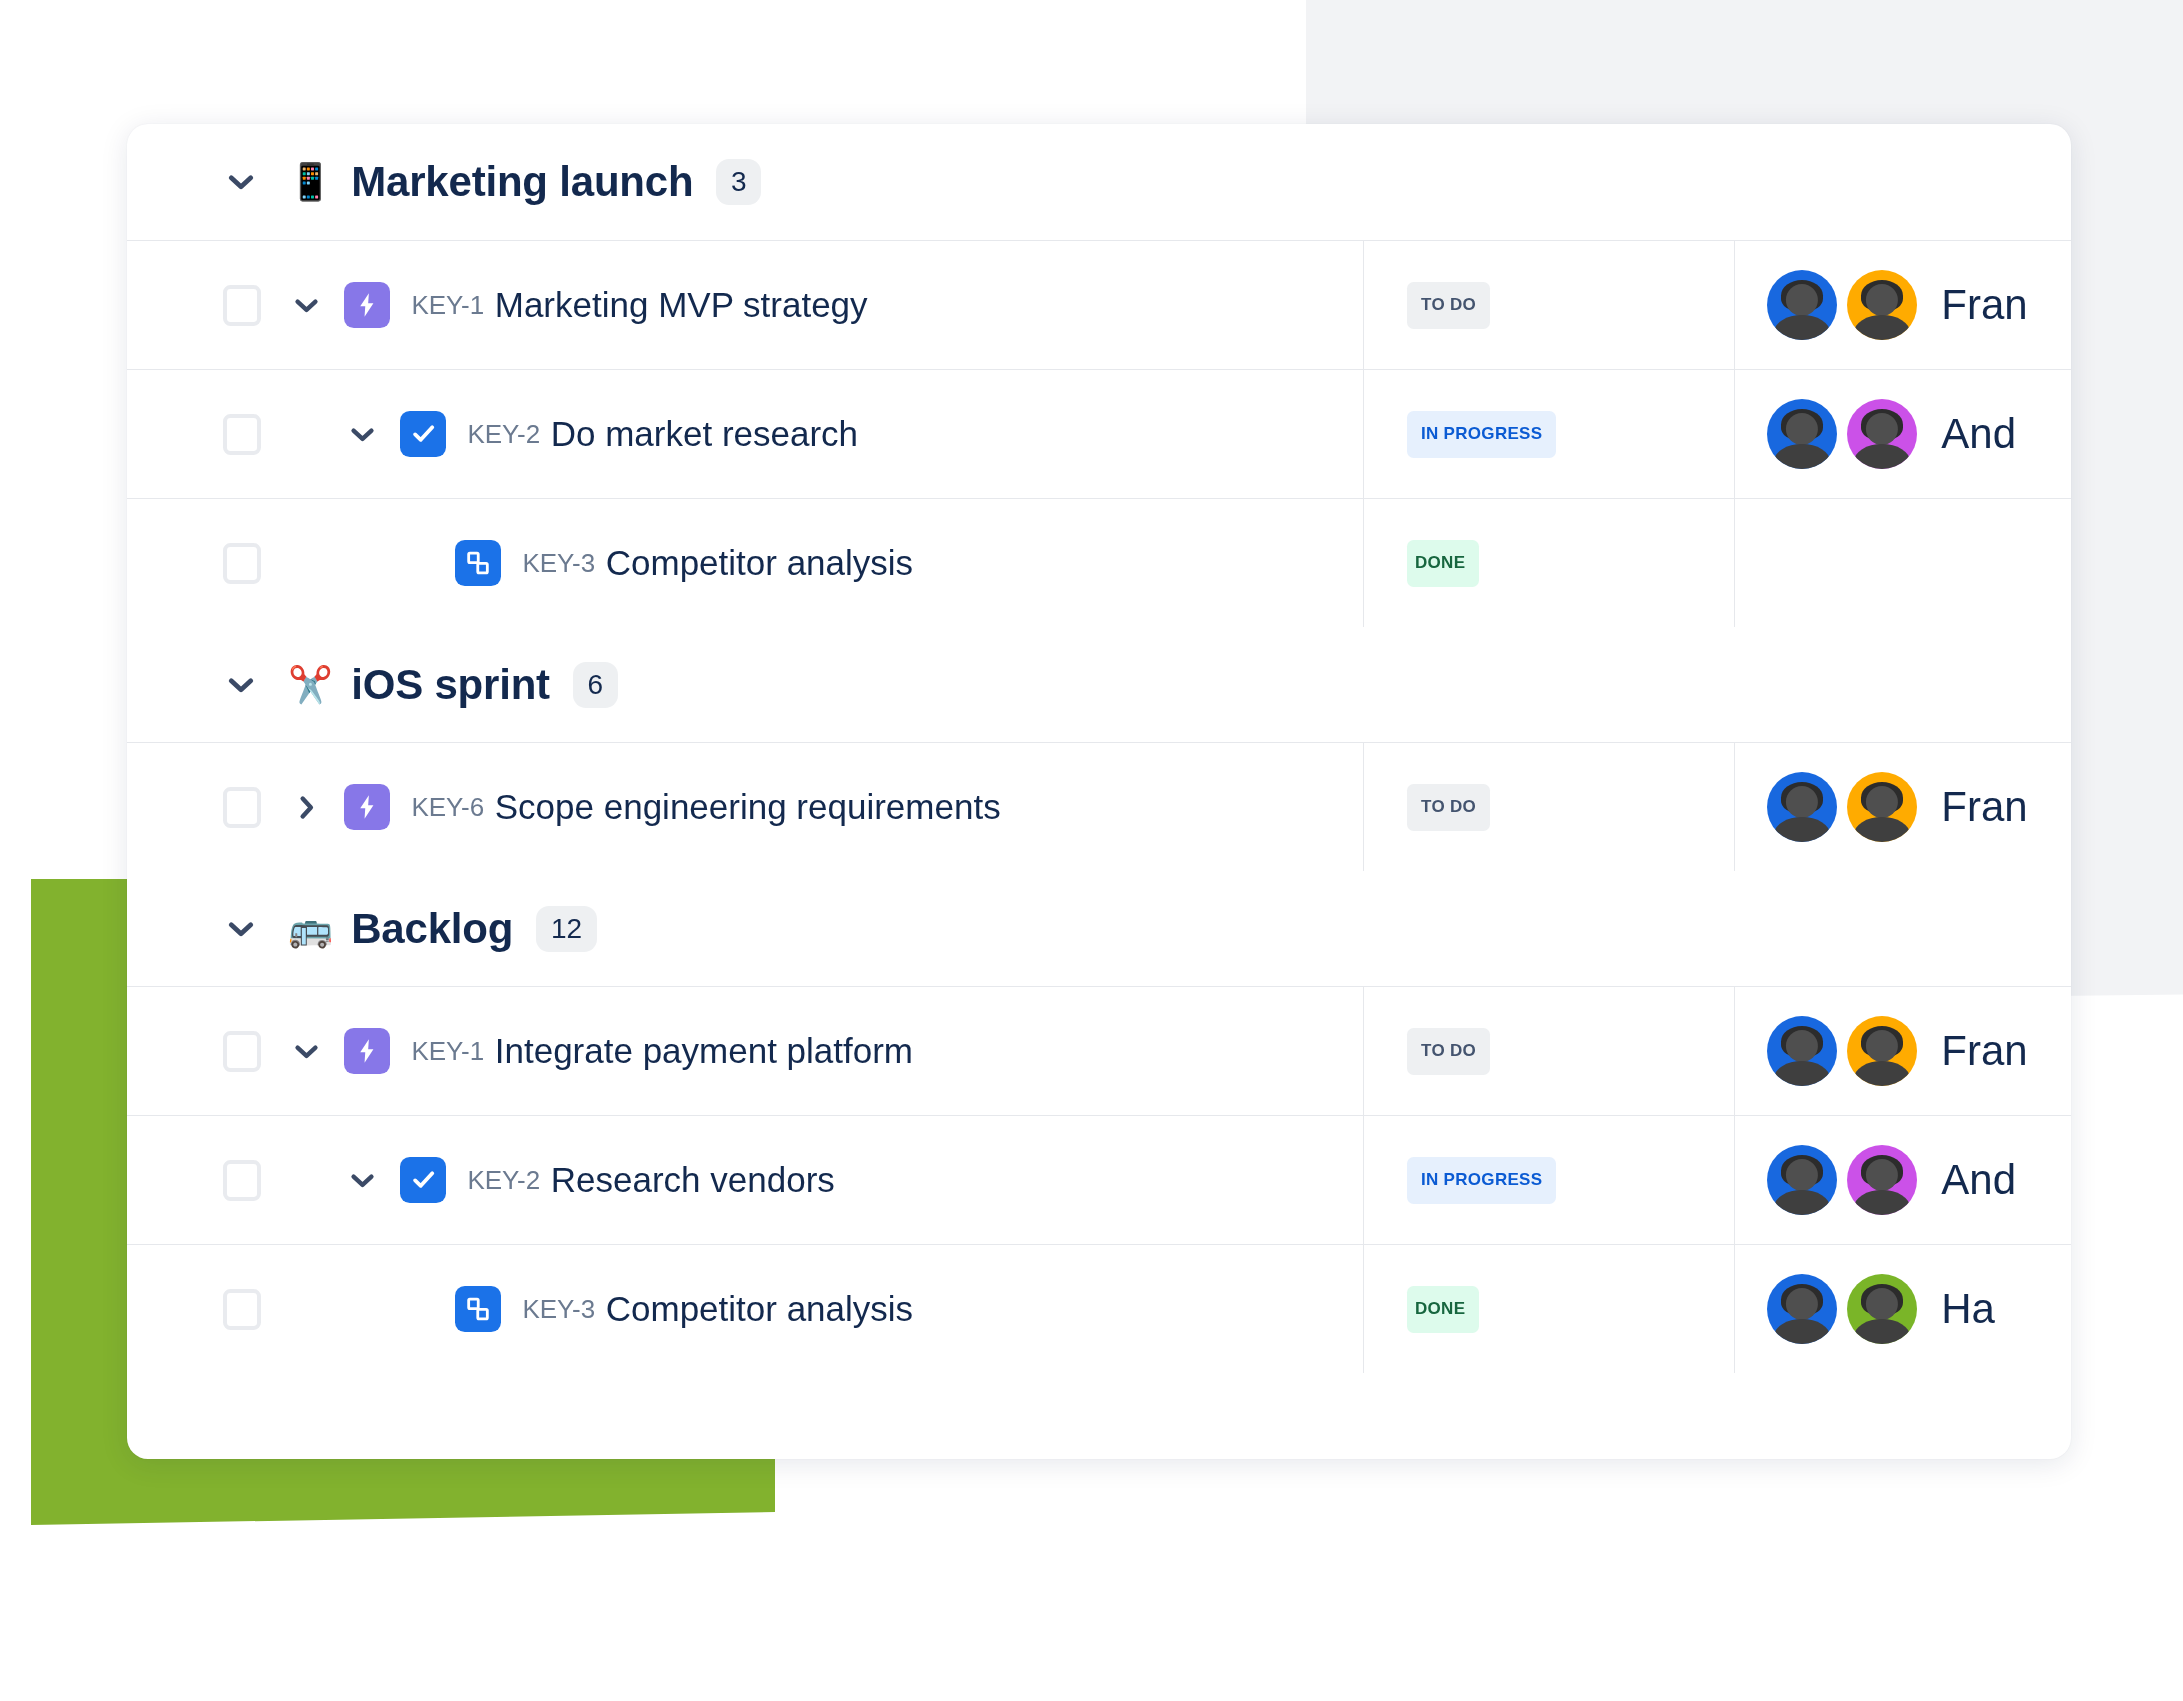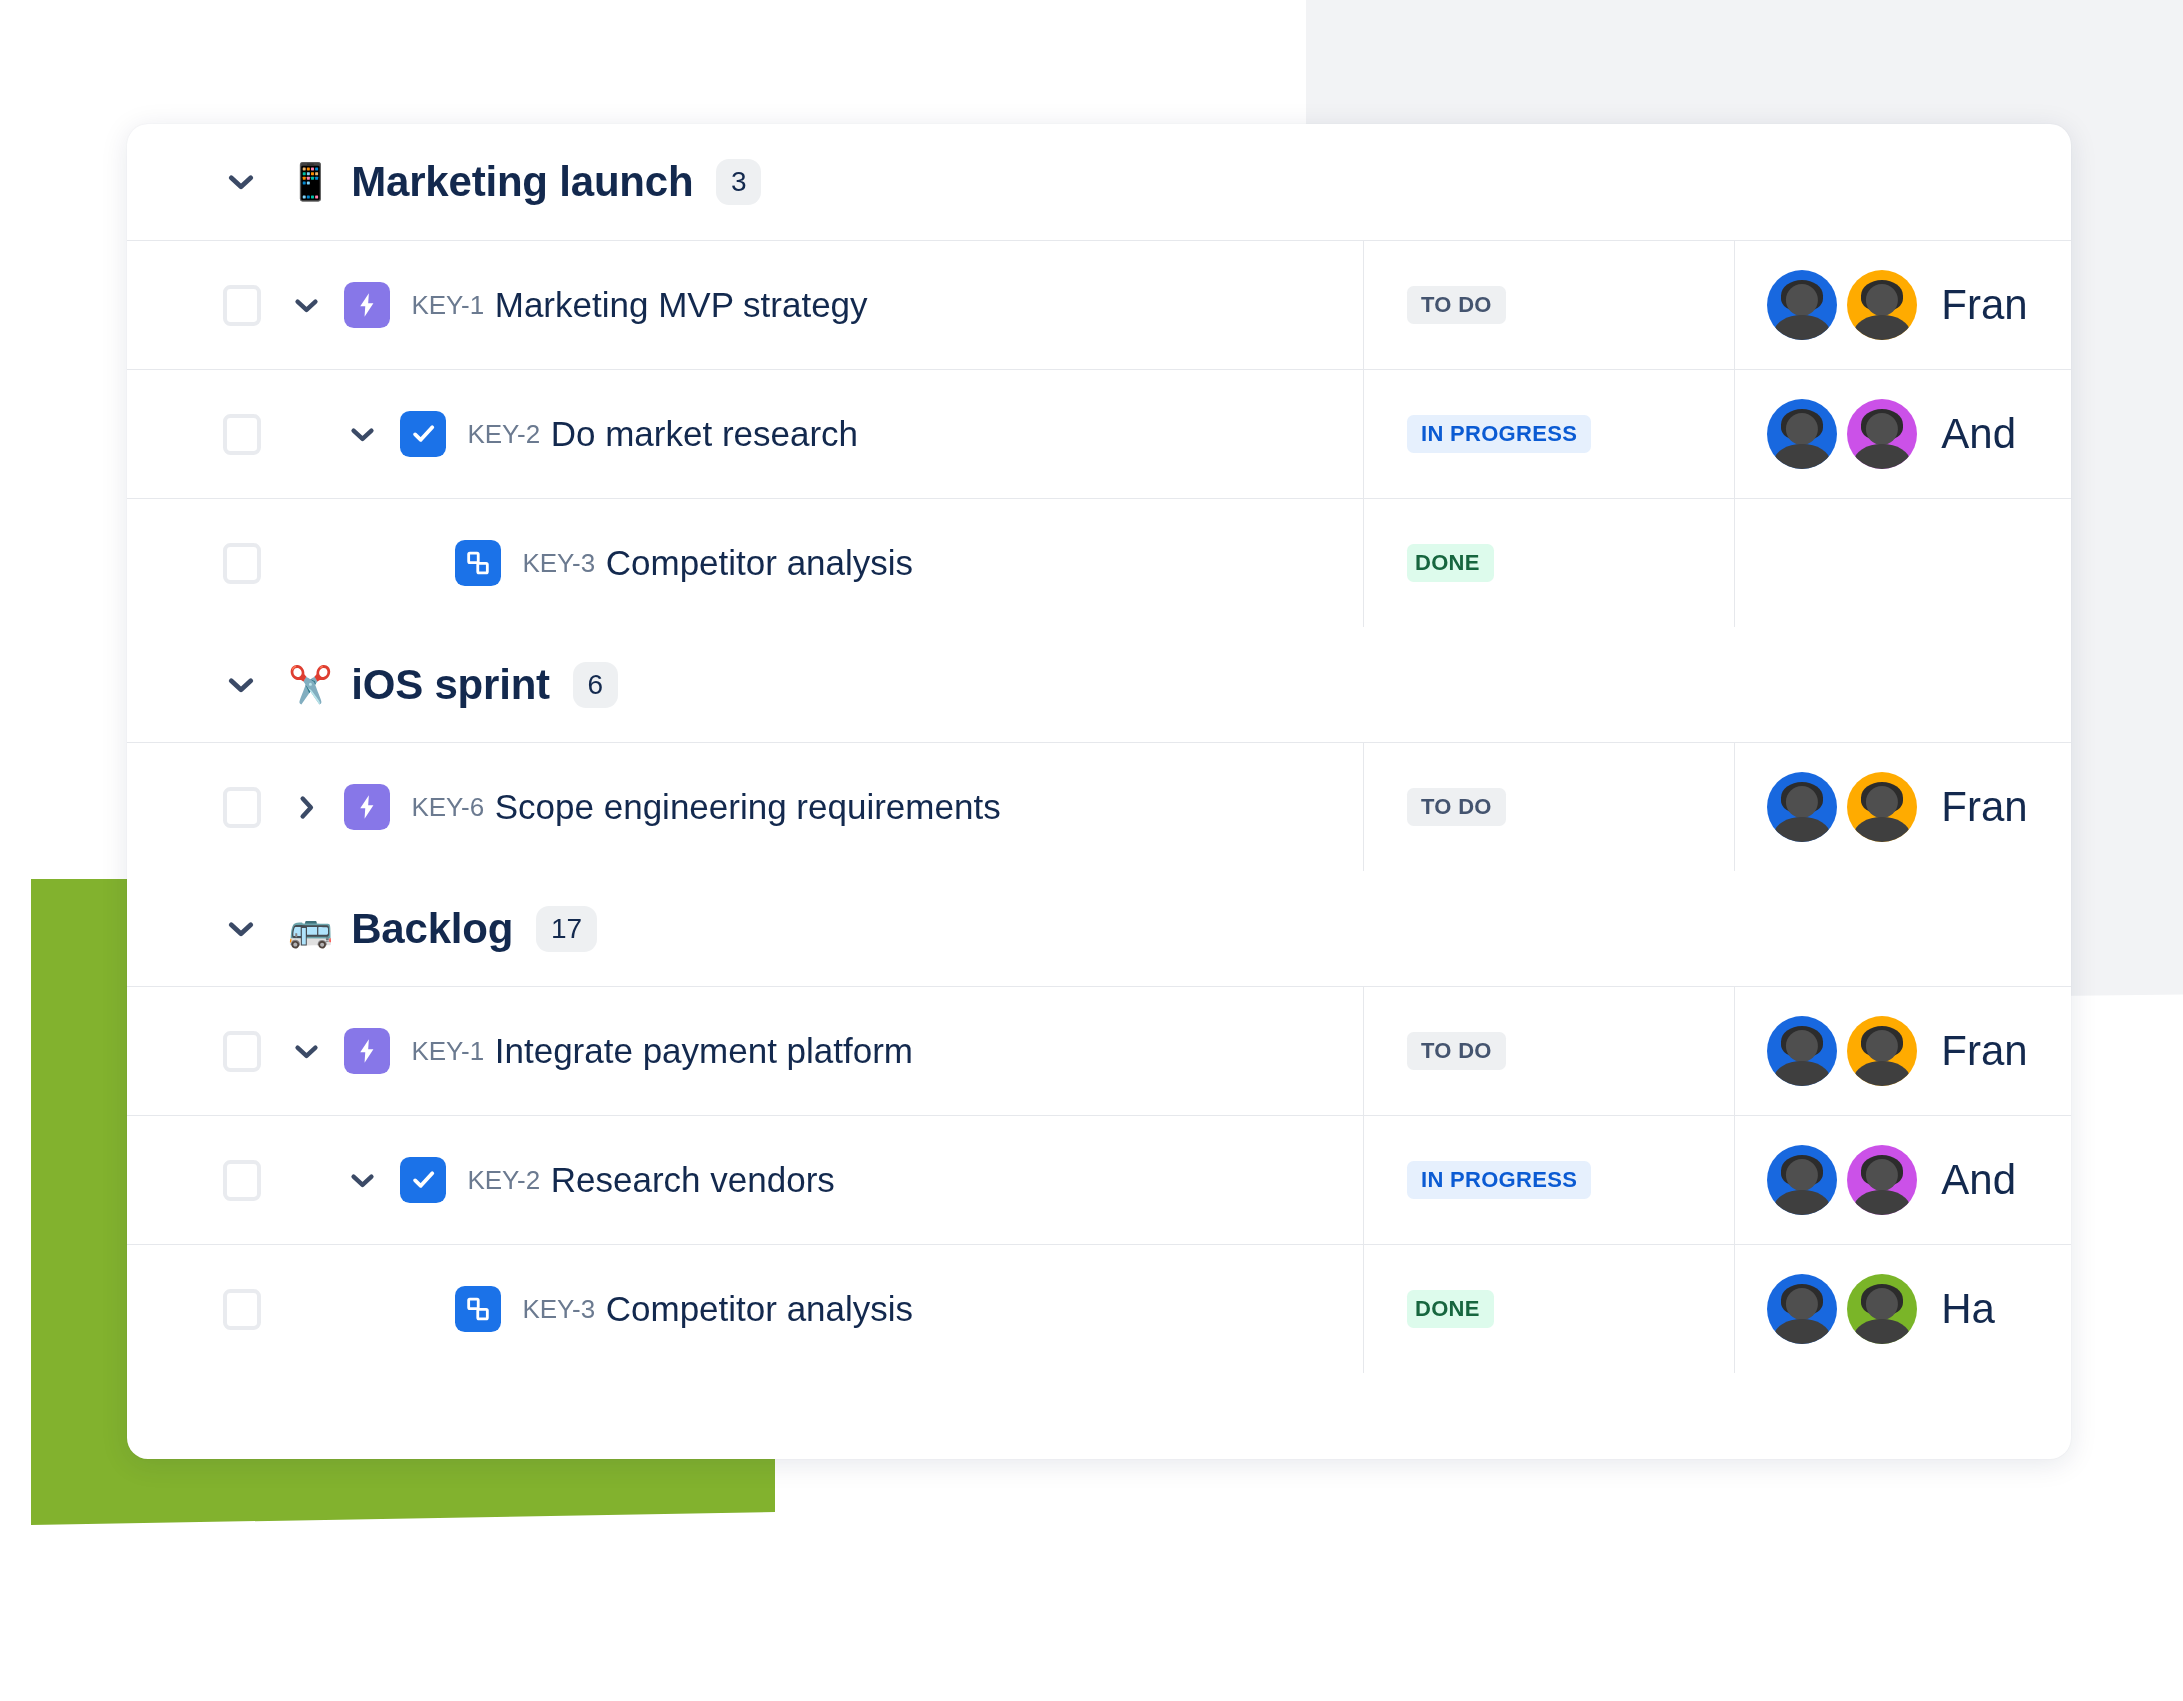--- a/index.html
+++ b/index.html
@@ -175,24 +175,24 @@
   .issue-title {
     font-size: 35px;
     color: #13294e;
     white-space: nowrap;
     margin-left: 10.6px;
   }
 
   .badge {
     display: inline-flex;
     align-items: center;
-    height: 38px;
+    height: 47px;
     padding: 0 14px;
     border-radius: 6.5px;
-    font-size: 22px;
+    font-size: 17px;
     font-weight: 700;
     letter-spacing: 0.3px;
     white-space: nowrap;
   }
   .badge.todo { background: #eef0f2; color: #44546f; }
   .badge.inprogress { background: #e6f0fd; color: #0b5bd3; }
   .badge.done { background: #ddfbec; color: #17663f; padding-left: 8px; }
 
   .avatar {
     width: 70px;
@@ -397,21 +397,21 @@
           </div>
         </div>
         <div class="group-header">
           <span class="grp-chevron">
             <svg width="36" height="36" viewBox="0 0 24 24" fill="none">
               <path d="M5.5 9.2 L12 15.2 L18.5 9.2" stroke="#3b4a66" stroke-width="3.2" stroke-linecap="round" stroke-linejoin="round"></path>
             </svg>
           </span>
           <span class="grp-emoji">🚌</span>
           <span class="grp-title">Backlog</span>
-          <span class="grp-count">17</span>
+          <span class="grp-count">12</span>
         </div>
         <div class="row">
           <div class="cell-summary">
             <span class="chk"></span>
             <span class="gap36"></span>
             <span class="row-chevron ind-" style="margin-left: 0px;">
               <svg width="33" height="33" viewBox="0 0 24 24" fill="none">
                 <path d="M5.5 9.2 L12 15.2 L18.5 9.2" stroke="#3b4a66" stroke-width="3.2" stroke-linecap="round" stroke-linejoin="round"></path>
               </svg>
             </span>

